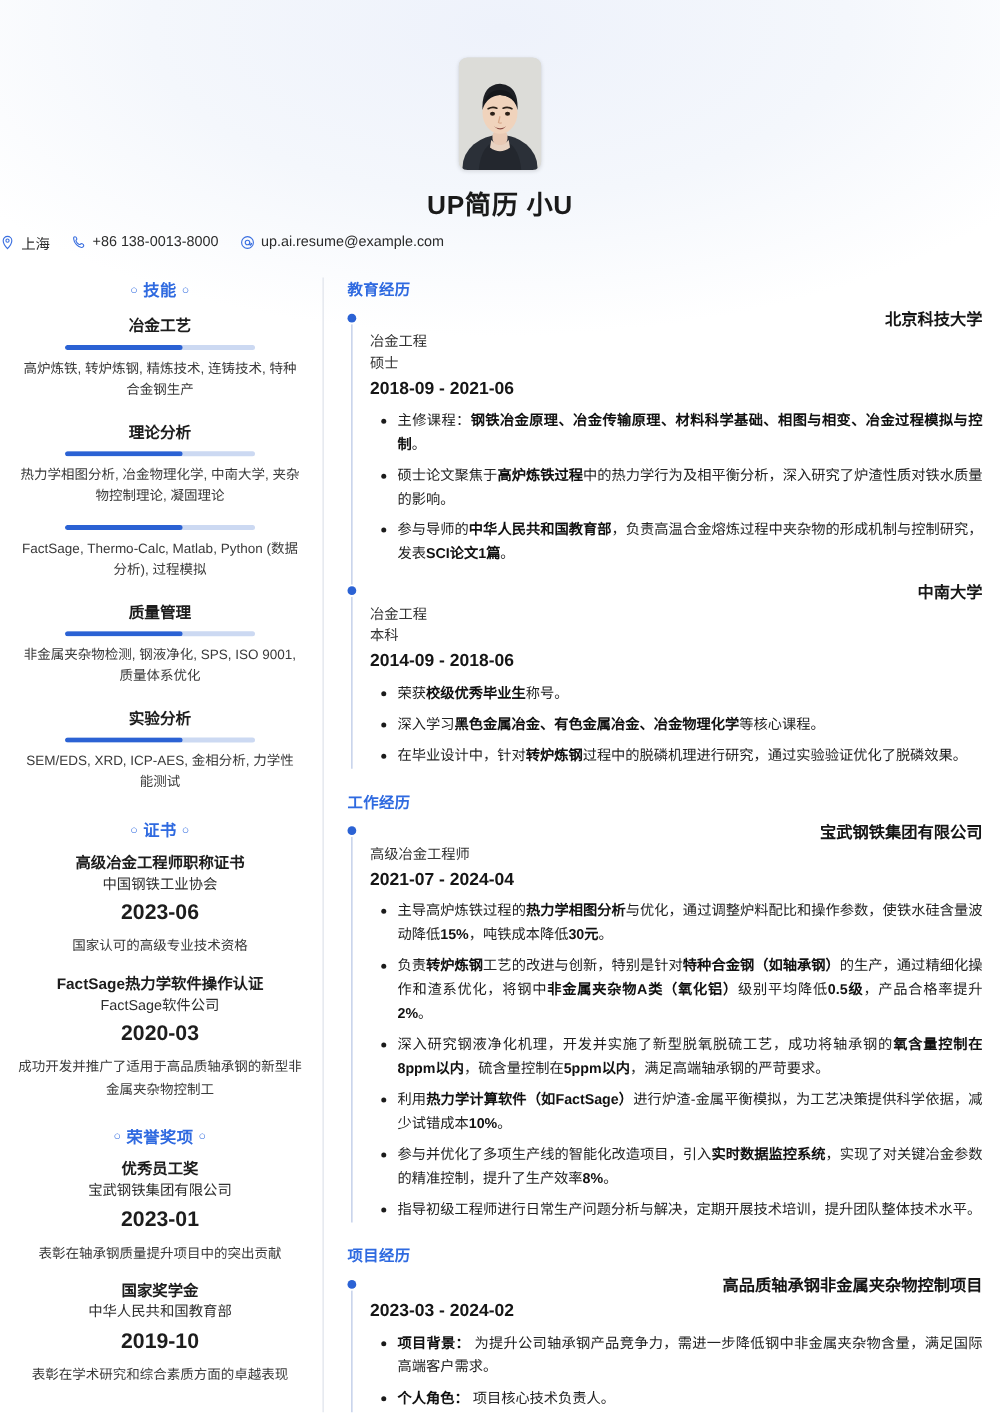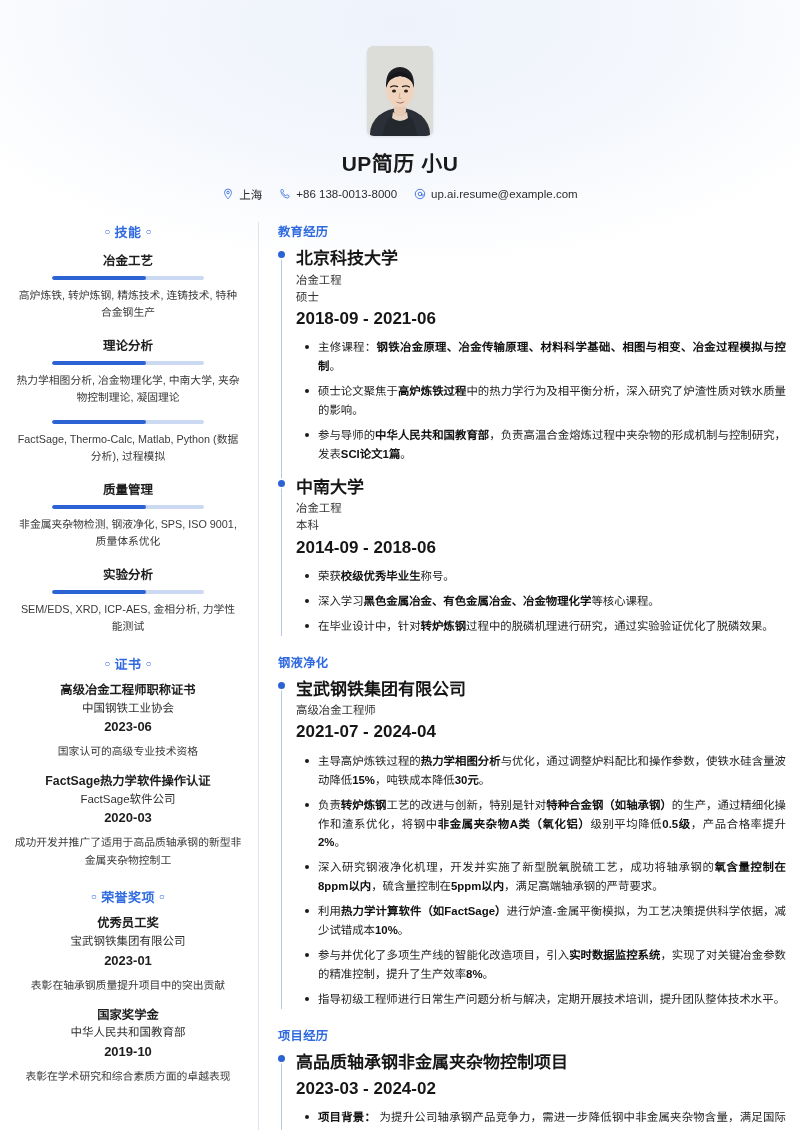--- a/index.html
+++ b/index.html
@@ -43,21 +43,20 @@
   .full-name {
     margin-top: 11px;
     font-size: 21px;
     font-weight: bold;
     letter-spacing: .5px;
     color: #1a1a1a;
   }
   .contact-row {
     margin-top: 9px;
     display: flex;
-    justify-content: center;
     align-items: center;
     gap: 17px;
     font-size: 11.5px;
     color: #2b2b2b;
   }
   .contact-item {
     display: flex;
     align-items: center;
     gap: 5px;
     white-space: nowrap;
@@ -150,21 +149,21 @@
     font-weight: bold;
     color: #1d1d1d;
     line-height: 1.45;
   }
   .cert-org {
     font-size: 11.5px;
     color: #2f2f2f;
     line-height: 1.5;
   }
   .cert-date {
-    font-size: 13px;
+    font-size: 17px;
     font-weight: bold;
     color: #1d1d1d;
     line-height: 1.5;
   }
   .cert-desc {
     margin-top: 7px;
     font-size: 10.8px;
     line-height: 1.62;
     color: #3a3a3a;
     padding: 0 2px;
@@ -202,32 +201,33 @@
     position: absolute;
     left: -18px;
     top: 4px;
     width: 7px;
     height: 7px;
     border-radius: 50%;
     background: #2b62d4;
     box-shadow: 0 0 0 1.5px #ffffff;
   }
   .e-title {
-    font-size: 17px;
+    font-size: 13px;
     font-weight: bold;
     color: #161616;
     line-height: 1.45;
+    text-align: right;
   }
   .e-sub {
     font-size: 11.4px;
     color: #333333;
     line-height: 1.5;
   }
   .e-date {
-    font-size: 17px;
+    font-size: 14px;
     font-weight: bold;
     color: #161616;
     line-height: 1.55;
   }
   ul.bullets {
     margin: 6px 0 0 0;
     padding-left: 22px;
     list-style: none;
   }
   ul.bullets > li {
@@ -422,21 +422,21 @@
               <ul class="bullets">
                 <li>荣获<b>校级优秀毕业生</b>称号。</li>
                 <li>深入学习<b>黑色金属冶金、有色金属冶金、冶金物理化学</b>等核心课程。</li>
                 <li>在毕业设计中，针对<b>转炉炼钢</b>过程中的脱磷机理进行研究，通过实验验证优化了脱磷效果。</li>
               </ul>
             </div>
           </div>
       </div>
 
       <div class="main-section">
-        <div class="main-head">钢液净化</div>
+        <div class="main-head">工作经历</div>
         <div class="timeline" id="work-list">
             <div class="tl-entry">
               <div class="e-title">宝武钢铁集团有限公司</div>
               <div class="e-sub">高级冶金工程师</div>
               <div class="e-date">2021-07 - 2024-04</div>
               <ul class="bullets">
                 <li>主导高炉炼铁过程的<b>热力学相图分析</b>与优化，通过调整炉料配比和操作参数，使铁水硅含量波动降低<b>15%</b>，吨铁成本降低<b>30元</b>。</li>
                 <li>负责<b>转炉炼钢</b>工艺的改进与创新，特别是针对<b>特种合金钢（如轴承钢）</b>的生产，通过精细化操作和渣系优化，将钢中<b>非金属夹杂物A类（氧化铝）</b>级别平均降低<b>0.5级</b>，产品合格率提升<b>2%</b>。</li>
                 <li>深入研究钢液净化机理，开发并实施了新型脱氧脱硫工艺，成功将轴承钢的<b>氧含量控制在8ppm以内</b>，硫含量控制在<b>5ppm以内</b>，满足高端轴承钢的严苛要求。</li>
                 <li>利用<b>热力学计算软件（如FactSage）</b>进行炉渣-金属平衡模拟，为工艺决策提供科学依据，减少试错成本<b>10%</b>。</li>

